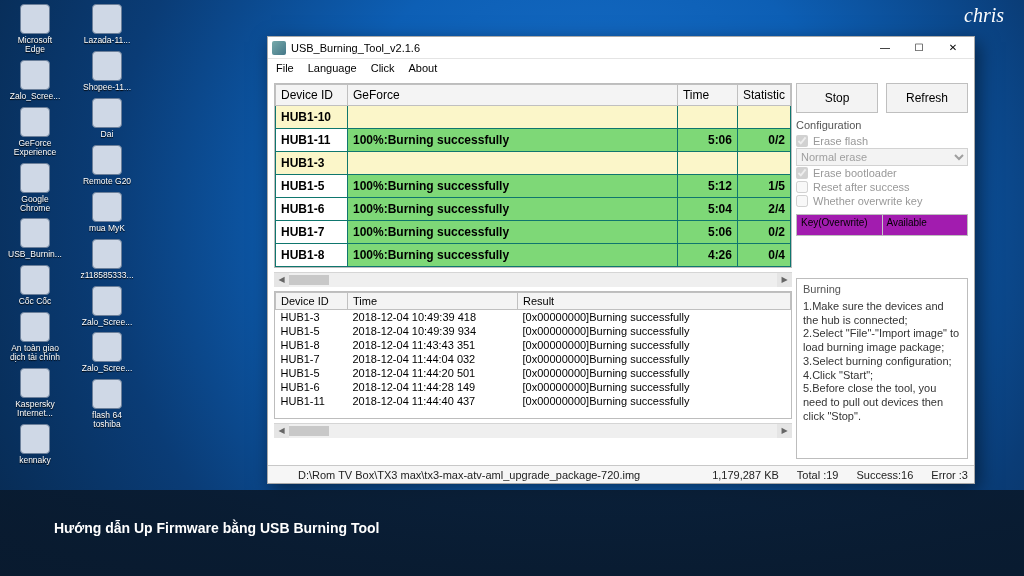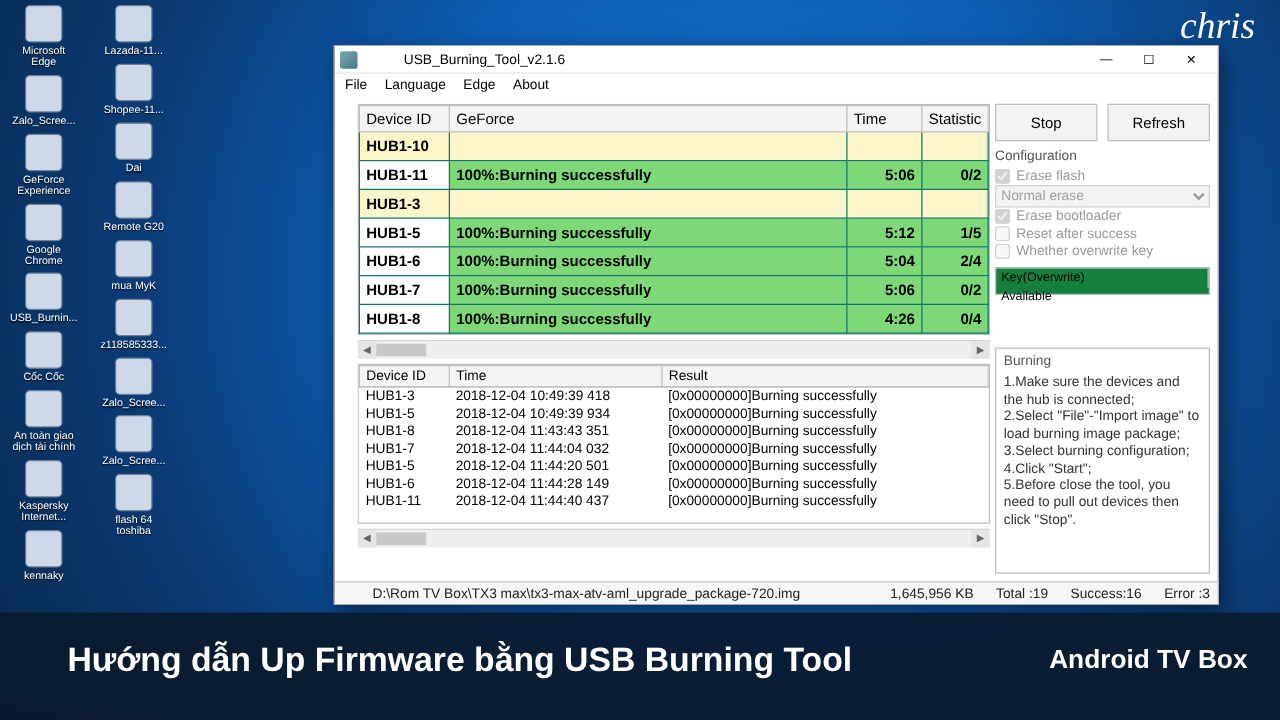--- a/index.html
+++ b/index.html
@@ -8,46 +8,46 @@
     background: radial-gradient(circle at 58% 38%, #1a73cf 0%, #0d5fb5 40%, #0a3c76 70%, #07294f 100%);
     position: relative;
   }
   
   .overlay-bottom {
     position: absolute; left: 0; right: 0; bottom: 0; height: 86px;
     background: linear-gradient(to bottom, rgba(9,26,46,0.92), rgba(9,26,46,0.97));
     color: #fff; display: flex; align-items: center; justify-content: space-between;
     padding: 0 26px 10px 54px;
   }
-  .overlay-bottom .left-title { font-size: 27px; font-weight: 600; }
+  .overlay-bottom .left-title { font-size: 14px; font-weight: 600; }
   .overlay-bottom .right-title { font-size: 21px; font-weight: 700; }
   .signature {
     position: absolute; top: 4px; right: 20px; font-family: cursive;
-    font-size: 30px; color: #fff; font-style: italic;
+    font-size: 20px; color: #fff; font-style: italic;
   }
   
   .desktop { position: absolute; top: 4px; left: 8px; display: flex; gap: 18px; }
   .desktop .col { display: flex; flex-direction: column; gap: 6px; }
   .di { width: 54px; display: flex; flex-direction: column; align-items: center; gap: 2px; }
   .di .ic { width: 30px; height: 30px; border-radius: 4px; background: #cfd8e6; border: 1px solid #6b7f9a; }
   .di .lbl { font-size: 8.5px; color: #fff; text-align: center; line-height: 1.05; text-shadow: 0 1px 1px #000; word-break: break-word; }
   
   .window {
     position: absolute; left: 267px; top: 36px; width: 708px; height: 448px;
     background: #fff; border: 1px solid #a9a9a9; box-shadow: 4px 6px 18px rgba(0,0,0,0.5);
     display: flex; flex-direction: column; font-size: 11px; color: #000;
   }
-  .titlebar { height: 22px; background: #fff; display: flex; align-items: center; padding: 0 4px; border-bottom: 1px solid #e4e4e4; gap: 32px; }
+  .titlebar { height: 22px; background: #fff; display: flex; align-items: center; padding: 0 4px; border-bottom: 1px solid #e4e4e4; }
   .titlebar .tic { width: 14px; height: 14px; background: linear-gradient(135deg,#7aa,#478); border-radius: 2px; margin-right: 5px; }
   .titlebar .ttext { flex: 1; font-size: 11px; }
   .win-ctrls { display: flex; }
   .win-ctrls div { width: 34px; height: 20px; display: flex; align-items: center; justify-content: center; font-size: 10px; }
   .menubar { height: 18px; display: flex; gap: 14px; padding: 0 8px; font-size: 11px; align-items: center; }
   .body-area { flex: 1; display: flex; padding: 6px; gap: 4px; overflow: hidden; }
-  .main-left { flex: 1; display: flex; flex-direction: column; gap: 4px; overflow: hidden; margin-left: 12px; }
+  .main-left { flex: 1; display: flex; flex-direction: column; gap: 4px; overflow: hidden; }
   .grid-wrap { border: 1px solid #bdbdbd; background: #fff; }
   
   table.grid { border-collapse: collapse; width: 100%; font-size: 12px; }
   table.grid th { background: #f4f4f4; border: 1px solid #c0c0c0; padding: 3px 5px; text-align: left; font-weight: 400; }
   table.grid td { border: 1px solid #0f766e; padding: 4px 5px; height: 20px; font-weight: bold; }
   .row-green td:not(:first-child) { background: #7ed877; }
   .row-yellow td { background: #fbf6c9; }
   
   table.log { border-collapse: collapse; width: 100%; font-size: 11px; }
   table.log th { background: #f4f4f4; border: 1px solid #c0c0c0; padding: 2px 5px; text-align: left; font-weight: 400; }
@@ -55,21 +55,21 @@
   .log-wrap { border: 1px solid #bdbdbd; background: #fff; height: 128px; overflow: hidden; position: relative; }
   
   .right-panel { width: 172px; display: flex; flex-direction: column; gap: 6px; }
   .btn-row { display: flex; gap: 8px; }
   .btn { flex: 1; height: 30px; background: #f3f3f3; border: 1px solid #bfbfbf; font-size: 12px; display: flex; align-items: center; justify-content: center; cursor: pointer; }
   .group { font-size: 11px; color: #666; }
   .group .gtitle { color: #555; margin-bottom: 3px; }
   .chk { display: flex; align-items: center; gap: 5px; padding: 1px 0; color: #999; }
   .chk input { width: 12px; height: 12px; accent-color: #8a8a8a; }
   select { width: 100%; font-size: 11px; height: 18px; background: #eee; border: 1px solid #c0c0c0; color: #777; }
-  .keybox { border: 1px solid #bdbdbd; height: 22px; background: #15803d; display: flex; font-size: 10px; flex-direction: column; }
+  .keybox { border: 1px solid #bdbdbd; height: 22px; background: #a21caf; display: flex; font-size: 10px; }
   .keybox div { flex: 1; padding: 2px 4px; }
   .keybox div:first-child { border-right: 1px solid #c8c8c8; }
   .notice { border: 1px solid #bdbdbd; background: #fff; flex: 1; padding: 4px 6px; font-size: 11px; color: #333; overflow: hidden; line-height: 1.25; }
   .notice .nt { margin-bottom: 3px; color: #555; }
   .statusbar { height: 18px; border-top: 1px solid #c8c8c8; display: flex; align-items: center; font-size: 11px; padding: 0 6px; gap: 18px; color: #222; background: #f6f6f6; }
   .statusbar .path { flex: 1; overflow: hidden; text-overflow: ellipsis; white-space: nowrap; padding-left: 24px; }
   .scroll-x { height: 15px; background: #efefef; border-top: 1px solid #d5d5d5; position: relative; }
   .scroll-x .thumb { position: absolute; left: 15px; top: 2px; height: 10px; width: 40px; background: #c8c8c8; }
   .scroll-x .arr { position: absolute; top: 0; width: 15px; height: 14px; background: #e5e5e5; text-align: center; font-size: 8px; line-height: 14px; color: #666; }
   .scroll-x .arr.l { left: 0; }
@@ -165,21 +165,21 @@
     <div class="ttext">USB_Burning_Tool_v2.1.6</div>
     <div class="win-ctrls">
       <div>—</div>
       <div>☐</div>
       <div class="close">✕</div>
     </div>
   </div>
   <div class="menubar" id="menubar">
       <span>File</span>
       <span>Language</span>
-      <span>Edge</span>
+      <span>Click</span>
       <span>About</span>
     </div>
 
   <div class="body-area">
     <div class="main-left">
       <div class="grid-wrap">
         <table class="grid" id="topgrid">
           <thead>
               <tr id="tophead">
                 <th style="width: 72px;">Device ID</th>
@@ -333,23 +333,22 @@
             <div>3.Select burning configuration;</div>
             <div>4.Click "Start";</div>
             <div>5.Before close the tool, you need to pull out devices then click "Stop".</div>
           </div>
       </div>
     </div>
   </div>
 
   <div class="statusbar">
     <span class="path">D:\Rom TV Box\TX3 max\tx3-max-atv-aml_upgrade_package-720.img</span>
-    <span>1,645,956 KB</span>
+    <span>1,179,287 KB</span>
     <span>Total :19</span>
     <span>Success:16</span>
     <span>Error :3</span>
   </div>
 </div>
 
 <div class="overlay-bottom">
   <div class="left-title">Hướng dẫn Up Firmware bằng USB Burning Tool</div>
-  <div class="right-title">Android TV Box</div>
 </div>
 
 </body></html>

